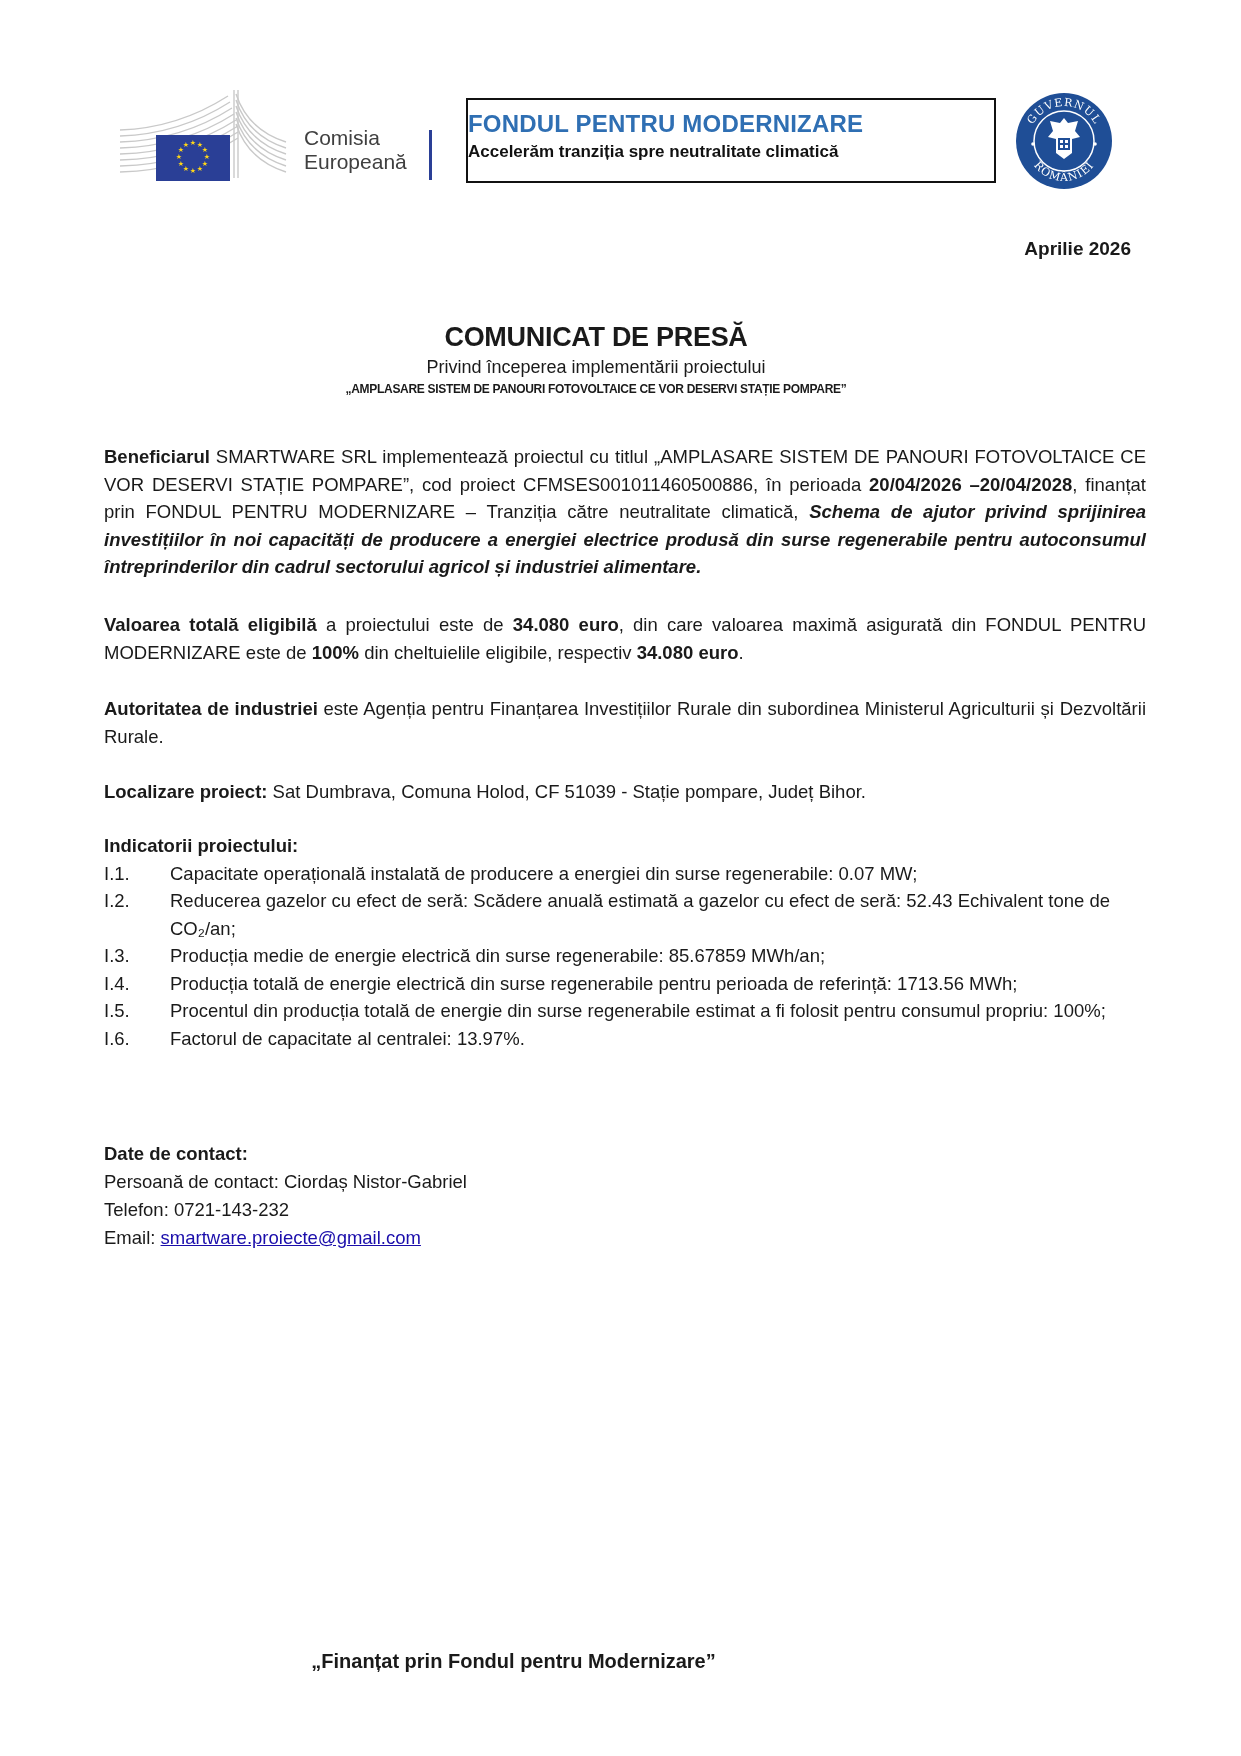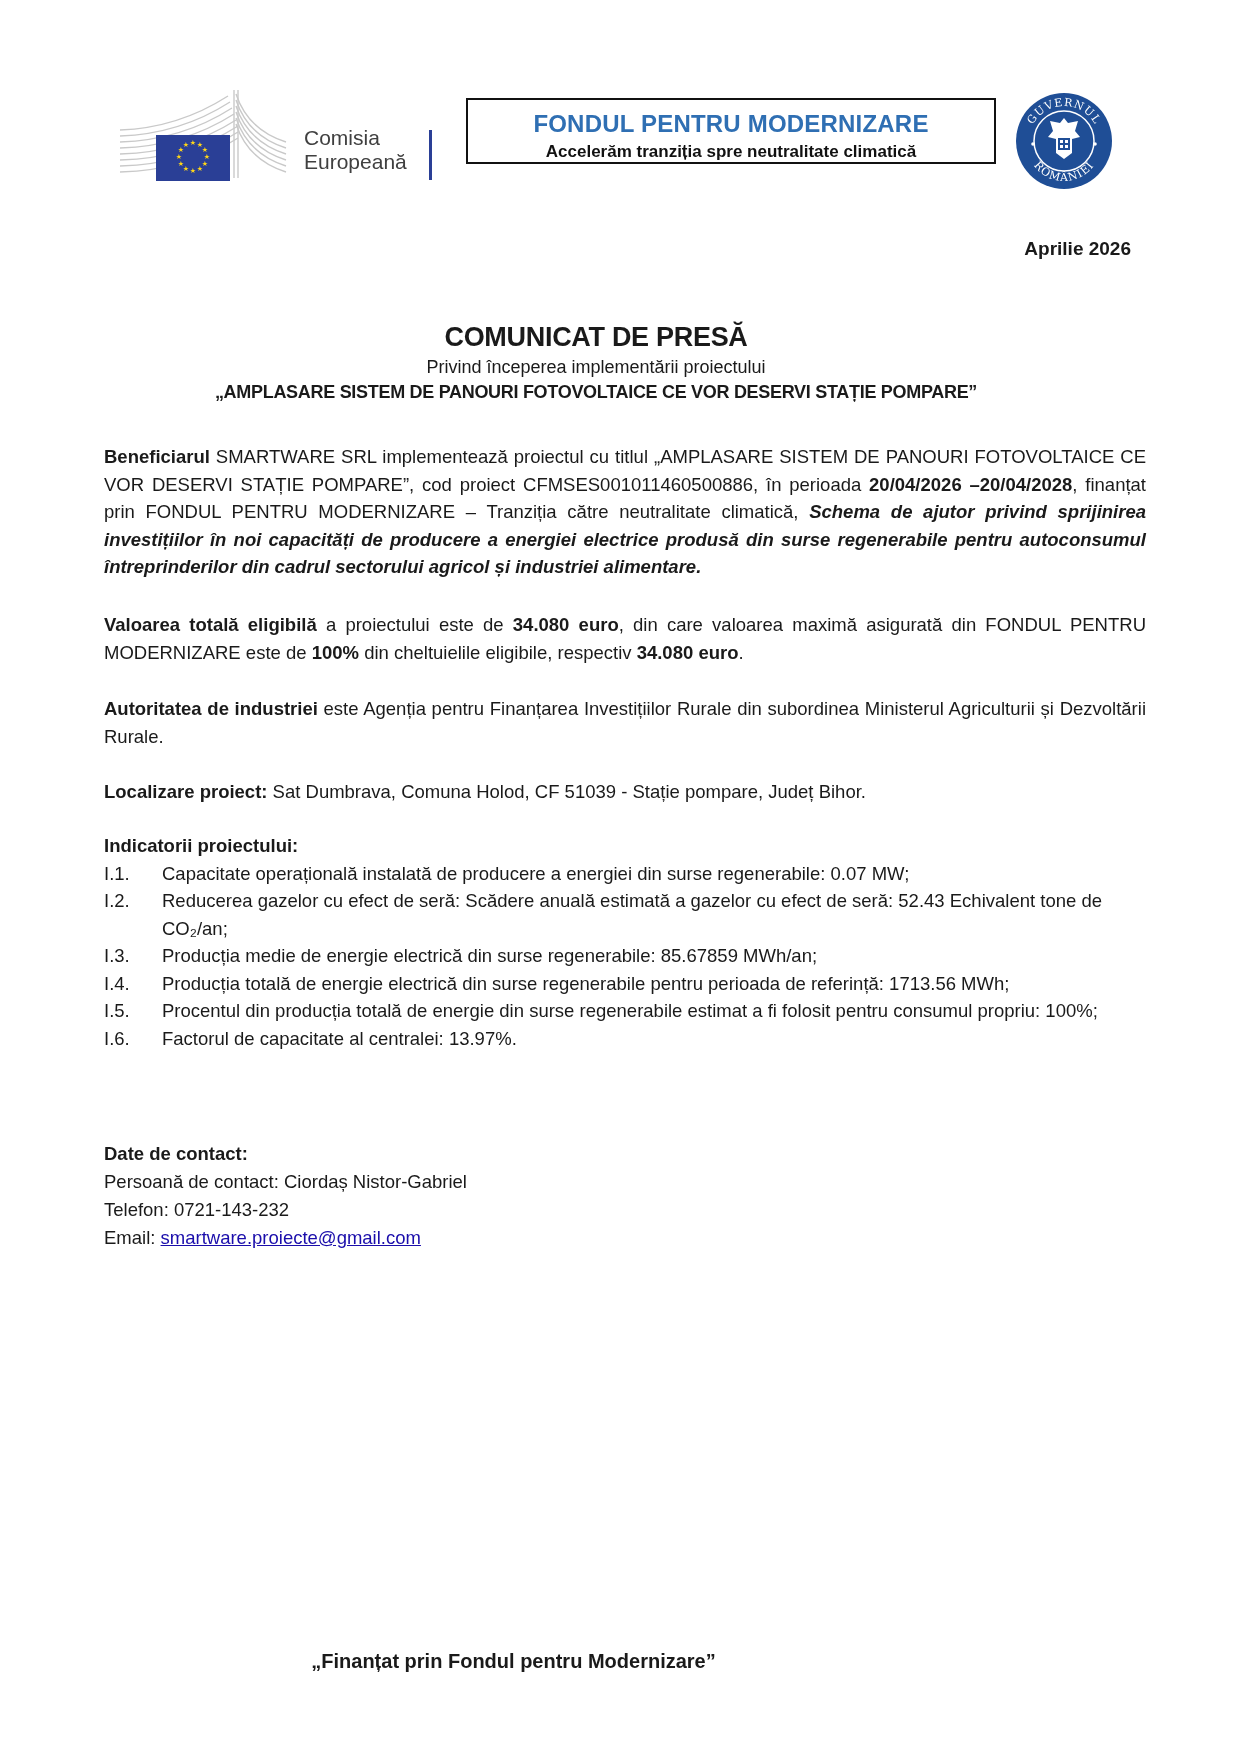--- a/index.html
+++ b/index.html
@@ -8,44 +8,44 @@
     .abs { position: absolute; }
 
     
     .ec-logo { left: 118px; top: 90px; width: 320px; height: 88px; }
     .ec-building { position: absolute; left: 0; top: 0; width: 170px; height: 88px; }
     .ec-flag { position: absolute; left: 38px; top: 45px; width: 74px; height: 46px; background: #2a3f96; }
     .ec-text { position: absolute; left: 186px; top: 36px; font-size: 21px; line-height: 24px; color: #404040; }
     .ec-bar { position: absolute; left: 311px; top: 40px; width: 3px; height: 50px; background: #2a3f96; }
 
     
-    .fund-box { left: 466px; top: 98px; width: 530px; height: 66px; border: 2px solid #111; box-sizing: border-box; text-align: center; }
+    .fund-box { left: 466px; top: 98px; width: 530px; height: 85px; border: 2px solid #111; box-sizing: border-box; text-align: left; }
     .fund-title { font-size: 24px; font-weight: bold; color: #2f6fb3; margin-top: 10px; letter-spacing: 0.2px; }
     .fund-sub { font-size: 17px; font-weight: bold; color: #111; margin-top: 4px; }
 
     
     .gov-seal { left: 1015px; top: 92px; width: 98px; height: 98px; }
 
     .date { right: 110px; top: 238px; font-size: 19px; font-weight: bold; text-align: center; }
 
     .title-block { left: 0; width: 1192px; top: 322px; text-align: center; }
     .doc-title { font-size: 27px; font-weight: bold; letter-spacing: -0.3px; }
     .doc-sub { font-size: 18px; margin-top: 4px; }
-    .doc-proj { font-size: 18px; font-weight: bold; margin-top: 4px; letter-spacing: -0.3px; }
+    .doc-proj { font-size: 12px; font-weight: bold; margin-top: 4px; letter-spacing: -0.3px; }
 
     .para { left: 104px; width: 1042px; font-size: 18.5px; line-height: 27.5px; text-align: justify; }
     .p1 { top: 443px; }
     .p2 { top: 611px; }
     .p3 { top: 695px; }
     .p4 { top: 778px; }
     .bi { font-weight: bold; font-style: italic; }
     b { font-weight: bold; }
 
     .ind { left: 104px; width: 1042px; top: 832px; font-size: 18.5px; line-height: 27.5px; }
-    .ind-row { display: flex; }
+    .ind-row { display: flex; gap: 8px; }
     .ind-num { width: 58px; flex: none; }
     .ind-text { flex: 1; }
 
     .contact { left: 104px; top: 1140px; font-size: 18.5px; line-height: 28px; }
     .link { color: #1a0dab; text-decoration: underline; }
 
     .footer { left: 0; width: 1027px; top: 1650px; text-align: center; font-size: 20px; font-weight: bold; }
   </style>
 </head>
 <body>

